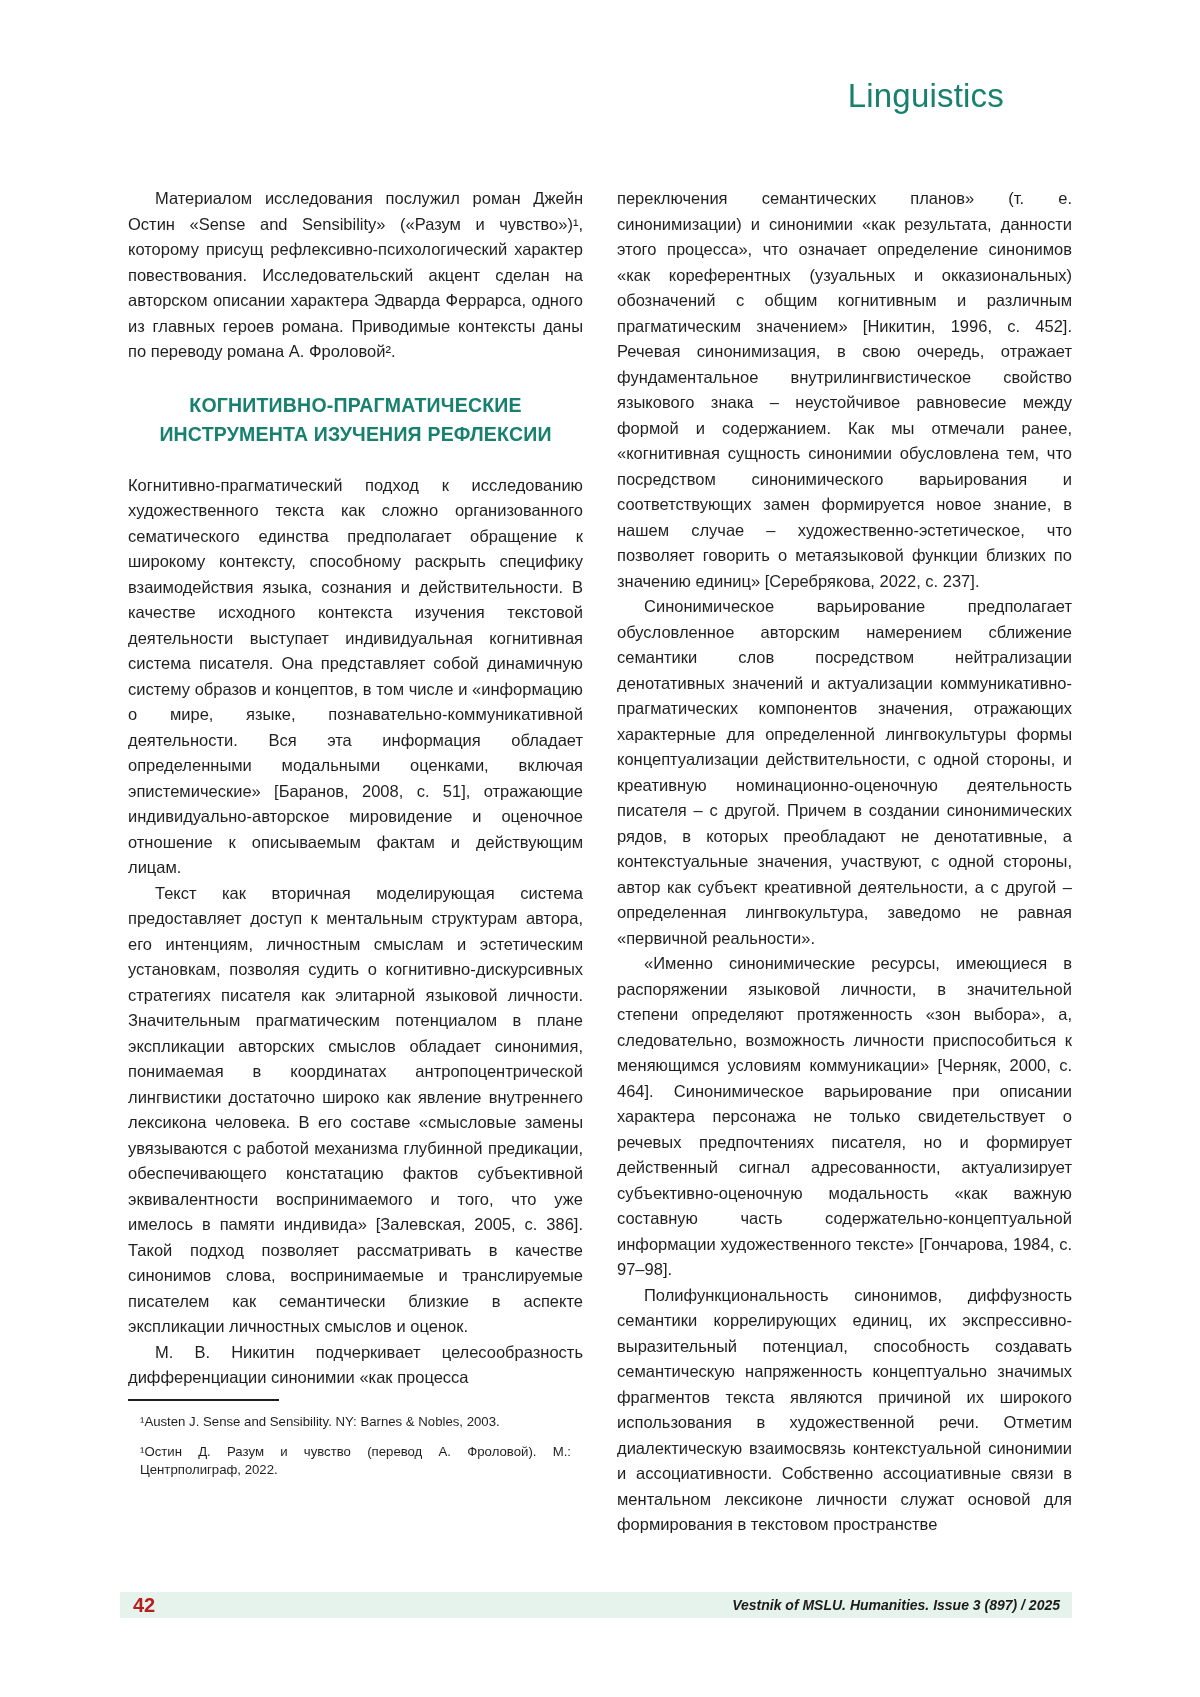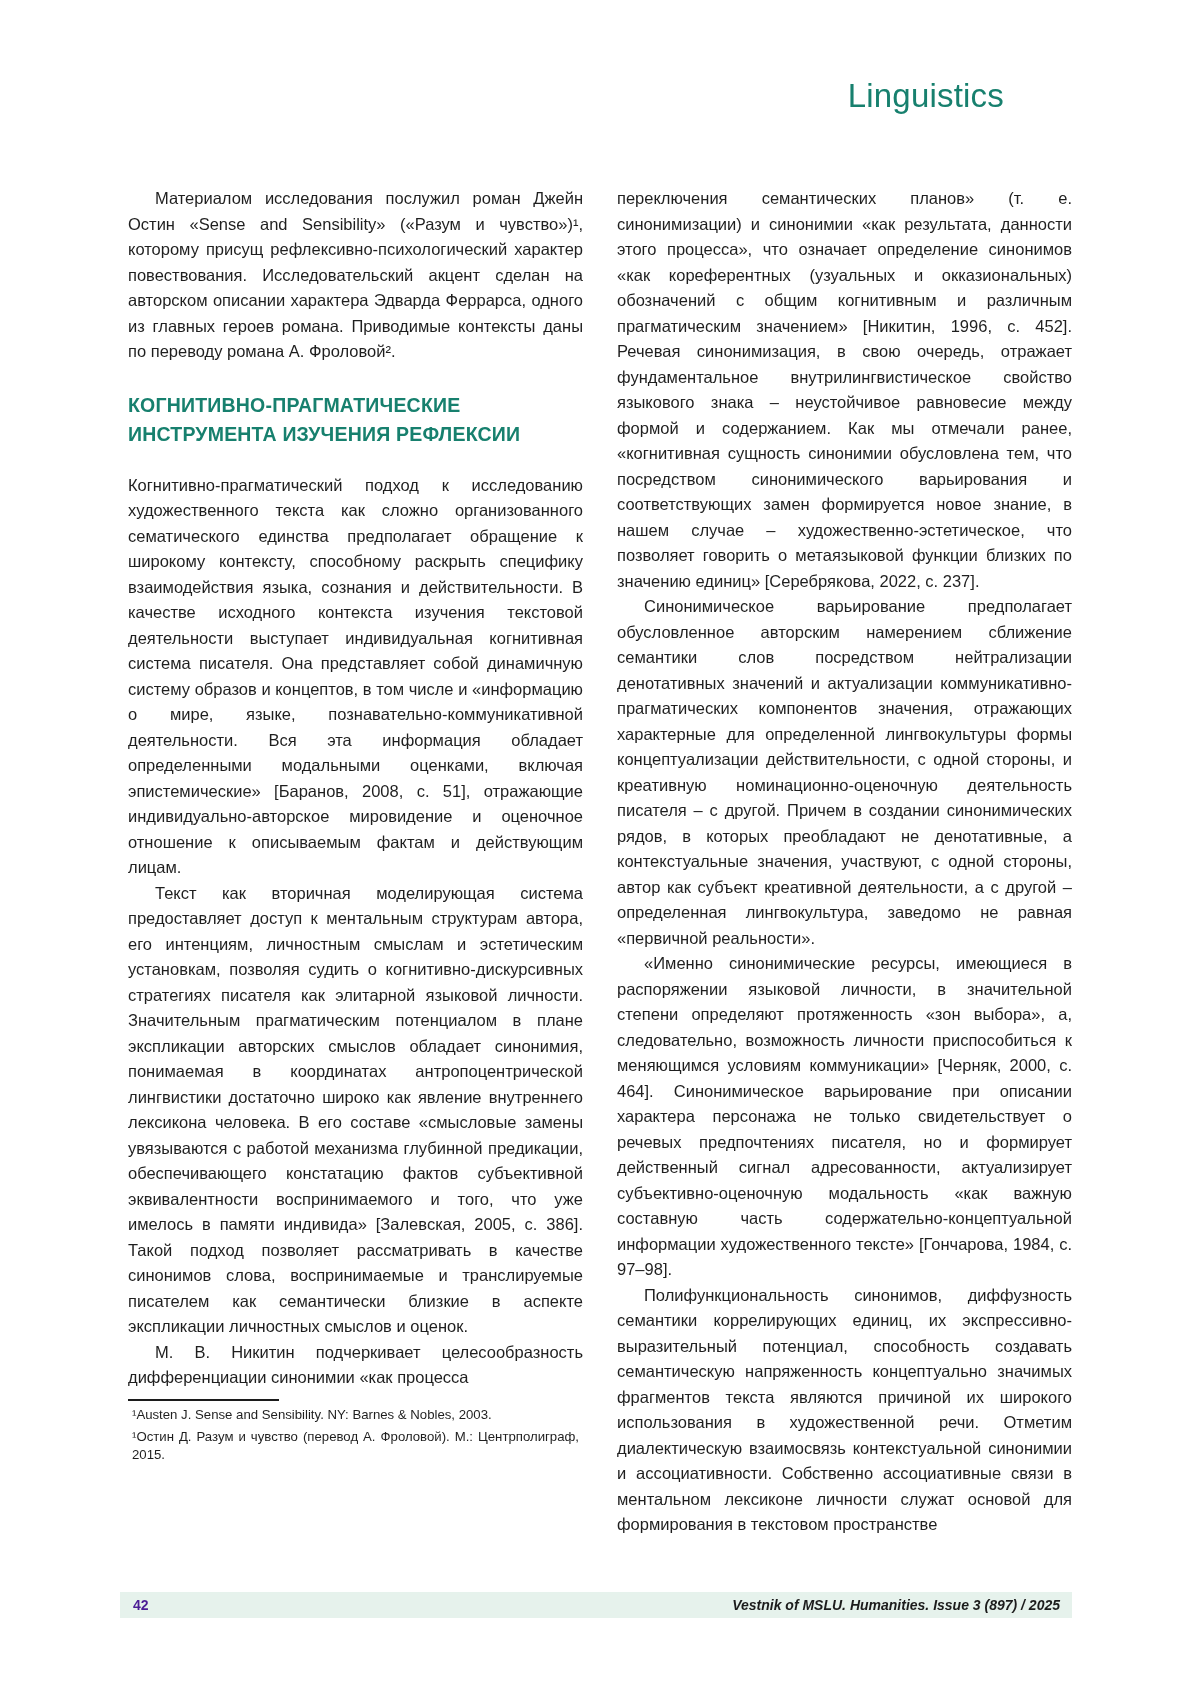--- a/index.html
+++ b/index.html
@@ -45,55 +45,55 @@
   }
   .col p.indent {
     text-indent: 27px;
   }
   .section-heading {
     margin: 26px 0 24px 0;
     color: #17806e;
     font-size: 19.5px;
     line-height: 29px;
     font-weight: 700;
-    text-align: left;
+    text-align: center;
     letter-spacing: 0.2px;
   }
   .footnotes {
     margin-top: 8px;
     font-size: 13.2px;
     line-height: 18px;
     text-align: justify;
   }
   .fn-rule {
     width: 151px;
     height: 0;
     border-top: 2px solid #1c1c1c;
     margin: 3px 0 5px 0;
   }
   .footnotes p {
-    margin: 4px;
+    margin: 12px;
   }
   .page-footer {
     position: absolute;
     left: 120px;
     top: 1592px;
     width: 952px;
     height: 26px;
     background: #e6f2ec;
     display: flex;
     align-items: center;
     justify-content: space-between;
     box-sizing: border-box;
     padding: 0 12px 0 13px;
   }
   .page-number {
-    font-size: 14px;
+    font-size: 20px;
     font-weight: 700;
-    color: #4c1d95;
+    color: #b91c1c;
   }
   .journal-title {
     font-size: 14px;
     font-weight: 700;
     font-style: italic;
     color: #1c1c1c;
   }
 </style>
 </head>
 <body>
@@ -114,21 +114,21 @@
 
       <p>Когнитивно-прагматический подход к исследованию художественного текста как сложно организованного сематического единства предполагает обращение к широкому контексту, способному раскрыть специфику взаимодействия языка, сознания и действительности. В качестве исходного контекста изучения текстовой деятельности выступает индивидуальная когнитивная система писателя. Она представляет собой динамичную систему образов и концептов, в том числе и «информацию о мире, языке, познавательно-коммуникативной деятельности. Вся эта информация обладает определенными модальными оценками, включая эпистемические» [Баранов, 2008, с. 51], отражающие индивидуально-авторское мировидение и оценочное отношение к описываемым фактам и действующим лицам.</p>
 
       <p class="indent">Текст как вторичная моделирующая система предоставляет доступ к ментальным структурам автора, его интенциям, личностным смыслам и эстетическим установкам, позволяя судить о когнитивно-дискурсивных стратегиях писателя как элитарной языковой личности. Значительным прагматическим потенциалом в плане экспликации авторских смыслов обладает синонимия, понимаемая в координатах антропоцентрической лингвистики достаточно широко как явление внутреннего лексикона человека. В его составе «смысловые замены увязываются с работой механизма глубинной предикации, обеспечивающего констатацию фактов субъективной эквивалентности воспринимаемого и того, что уже имелось в памяти индивида» [Залевская, 2005, с. 386]. Такой подход позволяет рассматривать в качестве синонимов слова, воспринимаемые и транслируемые писателем как семантически близкие в аспекте экспликации личностных смыслов и оценок.</p>
 
       <p class="indent">М. В. Никитин подчеркивает целесообразность дифференциации синонимии «как процесса</p>
 
       <div class="footnotes">
         <div class="fn-rule"></div>
         <p>¹Austen J. Sense and Sensibility. NY: Barnes &amp; Nobles, 2003.</p>
-        <p>¹Остин Д. Разум и чувство (перевод А. Фроловой). М.: Центрполиграф, 2015.</p>
+        <p>¹Остин Д. Разум и чувство (перевод А. Фроловой). М.: Центрполиграф, 2022.</p>
       </div>
     </div>
 
     <div class="col">
       <p>переключения семантических планов» (т. е. синонимизации) и синонимии «как результата, данности этого процесса», что означает определение синонимов «как кореферентных (узуальных и окказиональных) обозначений с общим когнитивным и различным прагматическим значением» [Никитин, 1996, с. 452]. Речевая синонимизация, в свою очередь, отражает фундаментальное внутрилингвистическое свойство языкового знака – неустойчивое равновесие между формой и содержанием. Как мы отмечали ранее, «когнитивная сущность синонимии обусловлена тем, что посредством синонимического варьирования и соответствующих замен формируется новое знание, в нашем случае – художественно-эстетическое, что позволяет говорить о метаязыковой функции близких по значению единиц» [Серебрякова, 2022, с. 237].</p>
 
       <p class="indent">Синонимическое варьирование предполагает обусловленное авторским намерением сближение семантики слов посредством нейтрализации денотативных значений и актуализации коммуникативно-прагматических компонентов значения, отражающих характерные для определенной лингвокультуры формы концептуализации действительности, с одной стороны, и креативную номинационно-оценочную деятельность писателя – с другой. Причем в создании синонимических рядов, в которых преобладают не денотативные, а контекстуальные значения, участвуют, с одной стороны, автор как субъект креативной деятельности, а с другой – определенная лингвокультура, заведомо не равная «первичной реальности».</p>
 
       <p class="indent">«Именно синонимические ресурсы, имеющиеся в распоряжении языковой личности, в значительной степени определяют протяженность «зон выбора», а, следовательно, возможность личности приспособиться к меняющимся условиям коммуникации» [Черняк, 2000, с. 464]. Синонимическое варьирование при описании характера персонажа не только свидетельствует о речевых предпочтениях писателя, но и формирует действенный сигнал адресованности, актуализирует субъективно-оценочную модальность «как важную составную часть содержательно-концептуальной информации художественного тексте» [Гончарова, 1984, с. 97–98].</p>
 

